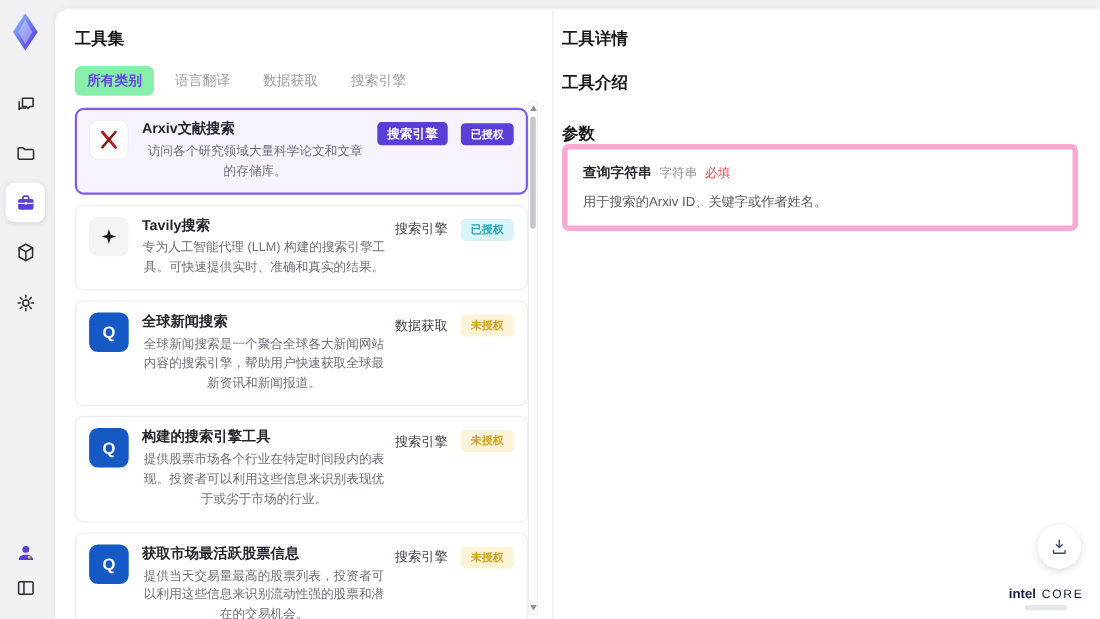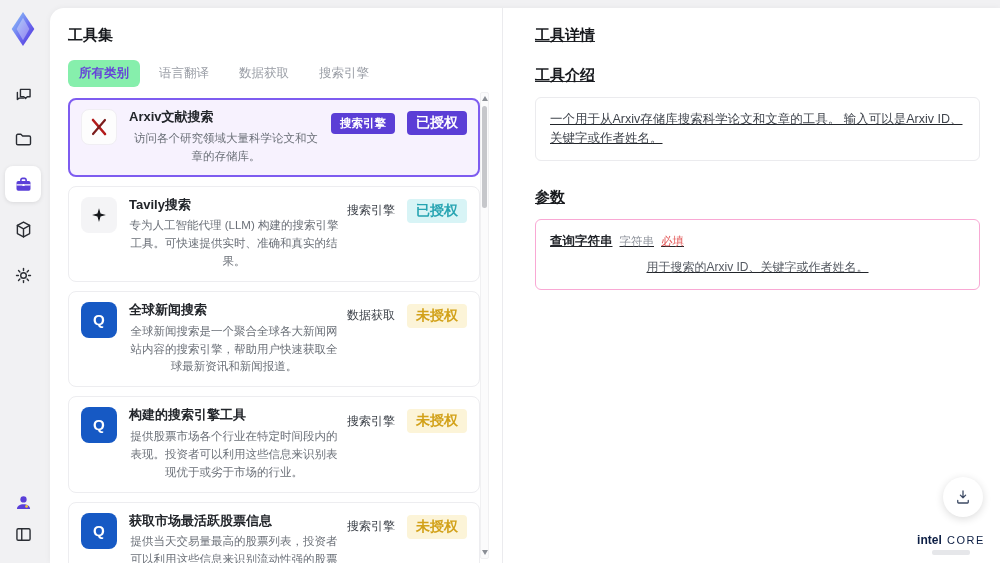--- a/index.html
+++ b/index.html
@@ -48,46 +48,46 @@
             display:flex; align-items:center; justify-content:center; overflow:hidden; }
   .t-icon.white { background:#fdfdfd; border:1px solid #f0eef3; }
   .t-icon.gray  { background:#f4f4f6; }
   .t-icon.blue  { background:#1659c4; }
   .t-body { flex:1; min-width:0; margin-left:12px; margin-right:8px; }
   .t-name { font-size:13px; font-weight:700; color:#22252a; line-height:1.3; }
   .t-desc { margin-top:4px; font-size:11.5px; color:#6b7078; line-height:1.55;text-align:center; }
   .t-badges { display:flex; align-items:center; gap:12px; padding-top:2px; flex:0 0 auto; }
   .cat-pill  { background:#5b3ed6; color:#fff; font-size:11.5px; font-weight:600;
                padding:3px 9px; border-radius:4px; white-space:nowrap; }
-  .auth-pill { font-size:14px; font-weight:600; padding:3px 9px; border-radius:4px; white-space:nowrap; }
+  .auth-pill { font-size:10px; font-weight:600; padding:3px 9px; border-radius:4px; white-space:nowrap; }
   .auth-purple { background:#5b3ed6; color:#fff; }
   .auth-cyan   { background:#d8f4f6; color:#27a4b2; }
   .auth-yellow { background:#fcf4d8; color:#d2a119; }
   .cat-text { font-size:12px; color:#3e434b; font-weight:500; white-space:nowrap; }
 
   
   .sb { position:absolute; right:13px; top:84px; bottom:4px; width:9px;
         background:#fbfbfc; border:1px solid #f0f0f2; border-radius:2px;
         display:flex; flex-direction:column; align-items:center; }
   .sb-arrow-up, .sb-arrow-down { width:0; height:0; border-left:3.5px solid transparent;
         border-right:3.5px solid transparent; margin:3px 0; }
   .sb-arrow-up   { border-bottom:5px solid #8b8f96; }
   .sb-arrow-down { border-top:5px solid #8b8f96; margin-top:auto; }
   .sb-thumb { width:5px; height:102px; background:#c6c7cb; border-radius:3px; margin-top:2px; }
 
   
   .right-pane { position:absolute; left:452px; top:0; right:0; bottom:0;
-                border-left:1px solid #ebebee; padding:18px 20px 0 32px;text-decoration:underline; }
+                border-left:1px solid #ebebee; padding:18px 20px 0 8px; }
   .rp-section-h { font-size:15px; font-weight:700; color:#17191d; }
   .rp-title { font-size:15px; font-weight:700; color:#17191d; }
   .rp-h-intro { margin-top:21px; }
   .intro-box { margin-top:12px; border:1px solid #ebebee; border-radius:6px;
                padding:12px 14px; font-size:12.5px; color:#40454d; line-height:1.5; }
   .rp-h-params { margin-top:27px; }
-  .param-box { margin-top:12px; border:1px solid #f9a8d4; border-radius:6px; padding:13px 14px;text-align:center; }
+  .param-box { margin-top:0; border:5px solid #f9a8d4; border-radius:6px; padding:13px 14px; }
   .param-line1 { display:flex; align-items:baseline; gap:7px; }
   .param-name { font-size:12.5px; font-weight:700; color:#22252a; }
   .param-type { font-size:11.5px; color:#8d929a; }
   .param-req  { font-size:11.5px; color:#e25555; }
   .param-desc { margin-top:9px; font-size:12px; color:#555a62; }
 
   
   .fab { position:absolute; right:17px; bottom:46px; width:40px; height:40px;
          background:#fff; border-radius:50%; box-shadow:0 2px 8px rgba(0,0,0,.14);
          display:flex; align-items:center; justify-content:center; cursor:pointer; }
@@ -272,21 +272,20 @@
       <div class="sb-arrow-up"></div>
       <div class="sb-thumb"></div>
       <div class="sb-arrow-down"></div>
     </div>
   </div>
 
   <div class="right-pane">
     <div class="rp-title">工具详情</div>
 
     <div class="rp-section-h rp-h-intro">工具介绍</div>
-    <div class="intro-box">一个用于从Arxiv存储库搜索科学论文和文章的工具。 输入可以是Arxiv ID、关键字或作者姓名。</div>
 
     <div class="rp-section-h rp-h-params">参数</div>
     <div class="param-box">
       <div class="param-line1">
         <span class="param-name">查询字符串</span>
         <span class="param-type">字符串</span>
         <span class="param-req">必填</span>
       </div>
       <div class="param-desc">用于搜索的Arxiv ID、关键字或作者姓名。</div>
     </div>

